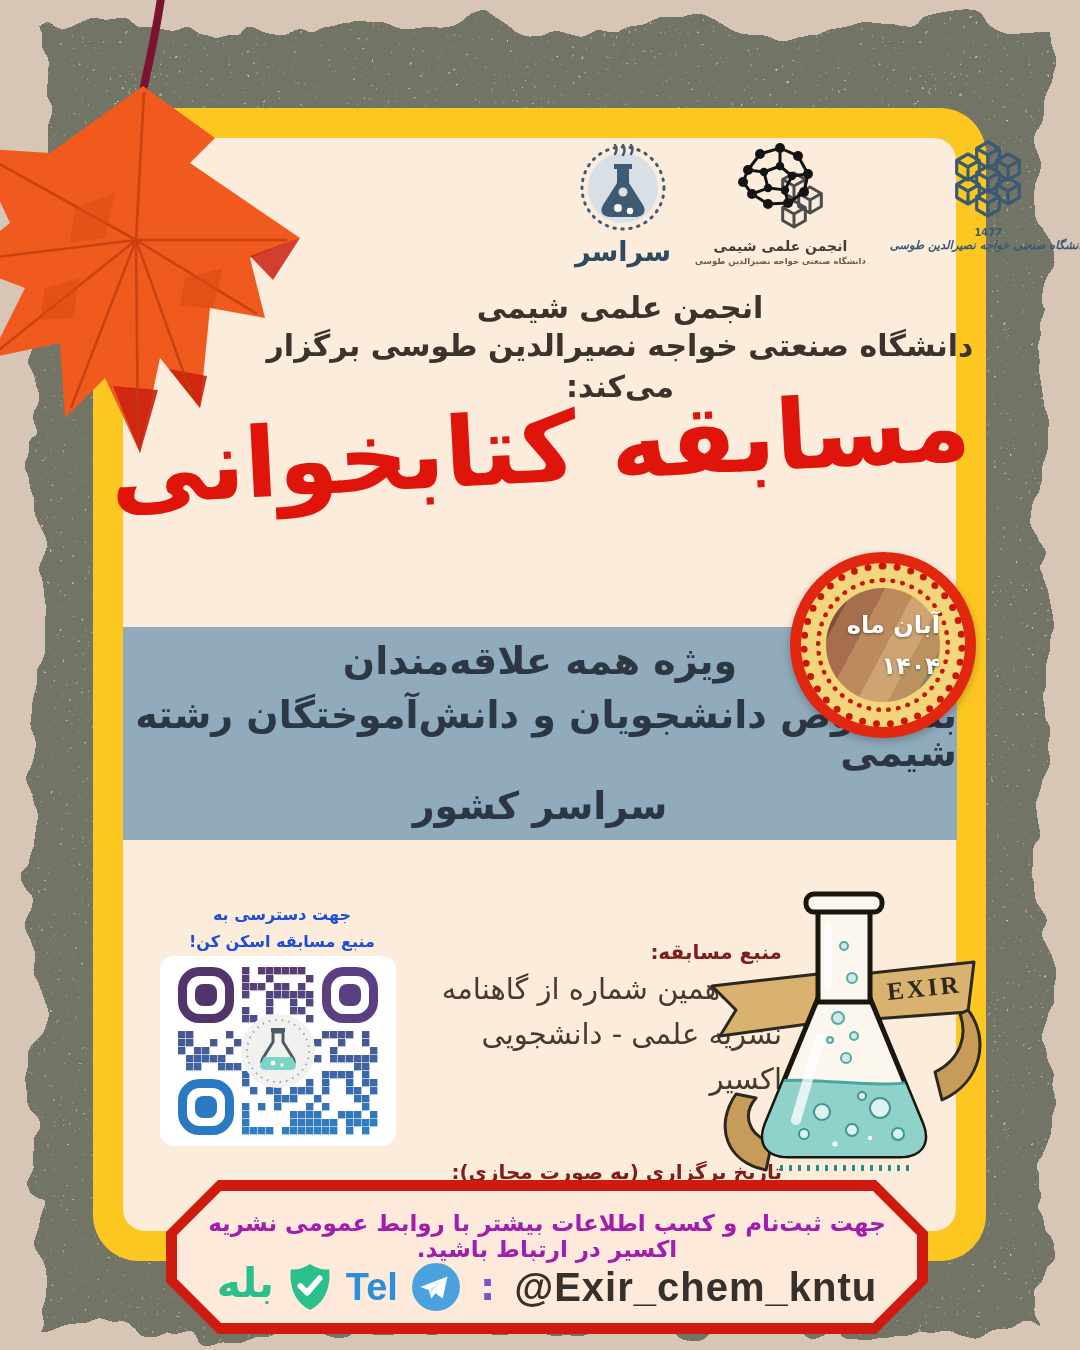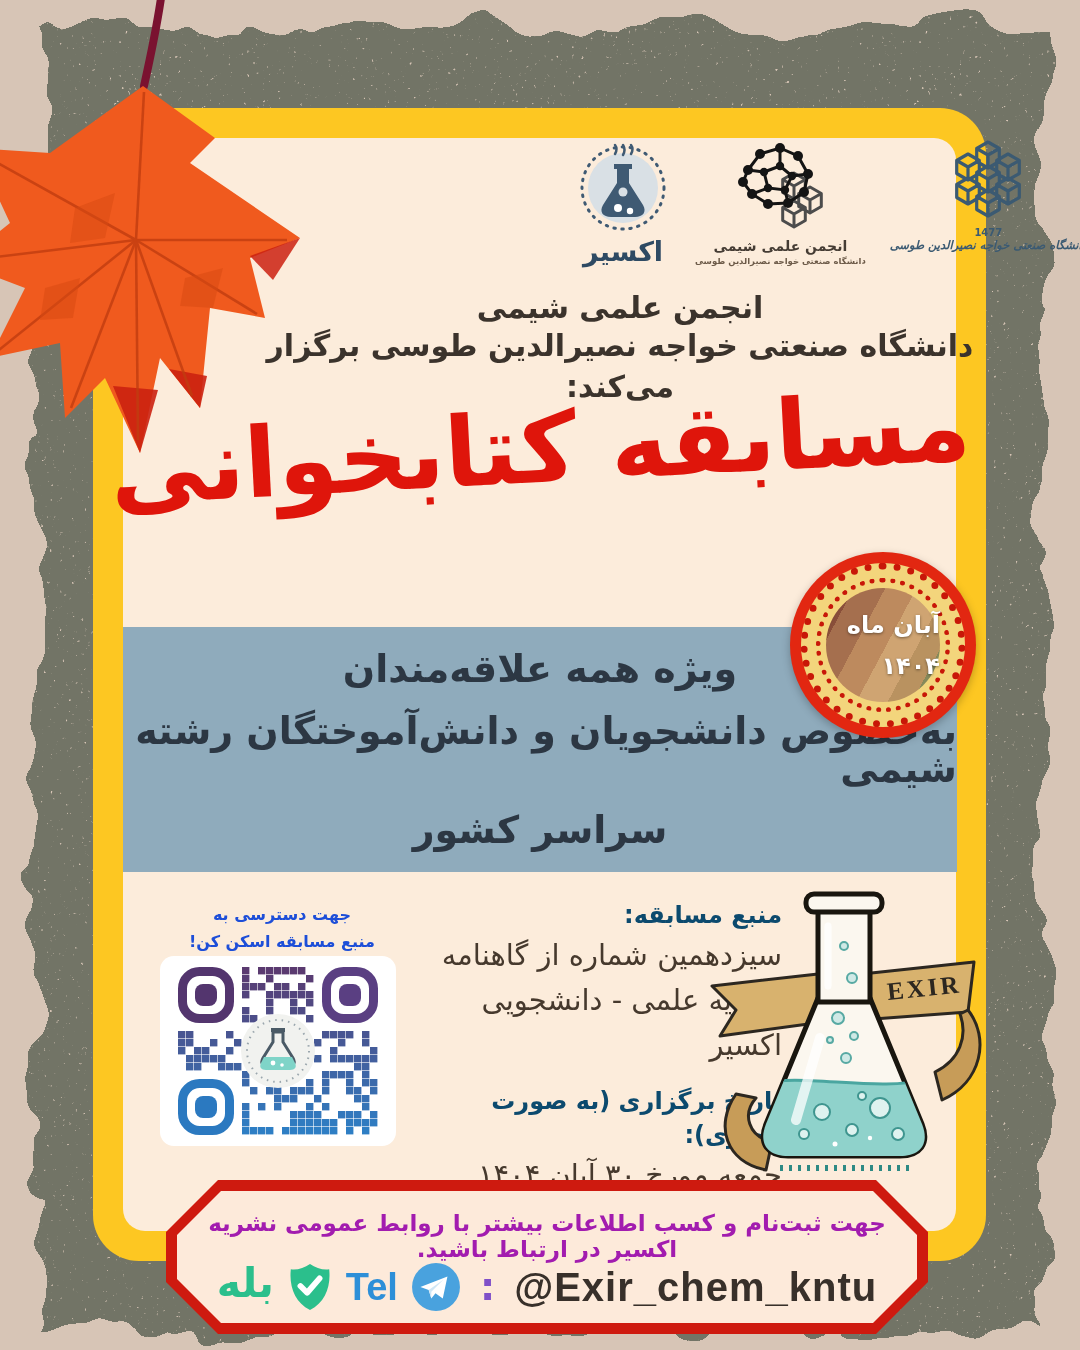--- a/index.html
+++ b/index.html
@@ -28,21 +28,21 @@
   
   .header{position:absolute;left:255px;top:290px;width:730px;text-align:center;z-index:3;color:#3b332c;}
   .header .l1{font-size:30px;font-weight:bold;line-height:1.2;}
   .header .l2{font-size:30px;font-weight:bold;line-height:1.35;}
 
   
   .title{position:absolute;left:0;top:392px;width:1080px;text-align:center;z-index:3;
          font-size:97px;font-weight:bold;color:#df150b;transform:rotate(-3deg);letter-spacing:2px;}
 
   
-  .band{position:absolute;left:123px;top:627px;width:834px;height:245px;background:#8fabbc;z-index:3;
+  .band{position:absolute;left:123px;top:627px;width:834px;height:213px;background:#8fabbc;z-index:3;
         display:flex;flex-direction:column;justify-content:space-evenly;align-items:center;}
   .band div{font-size:38px;font-weight:bold;color:#2c3743;line-height:1;}
 
   
   .badge{position:absolute;left:790px;top:552px;width:186px;height:186px;z-index:5;}
   .badge .outer{position:absolute;inset:0;border-radius:50%;background:#e22711;box-shadow:0 3px 8px rgba(0,0,0,.25);}
   .badge .gold{position:absolute;inset:11px;border-radius:50%;background:#f3d57c;border:7px dotted #c81708;box-sizing:border-box;}
   .badge .gold2{position:absolute;inset:8px;border-radius:50%;border:5px dotted #c81708;box-sizing:border-box;}
   .badge .stripes{position:absolute;inset:36px;border-radius:50%;
       background:linear-gradient(118deg,#6f4034 0%,#8a4f3a 16%,#a56f4e 16%,#a56f4e 34%,#bd8a5e 34%,#bd8a5e 52%,#cfa472 52%,#cfa472 70%,#b99260 70%,#b99260 84%,#86895a 84%,#86895a 100%);
@@ -50,21 +50,21 @@
   .badge .stripes div{color:#fff;font-weight:bold;font-size:24px;line-height:1;text-shadow:0 1px 3px rgba(0,0,0,.45);}
 
   
   .qr-caption{position:absolute;left:148px;top:901px;width:268px;text-align:center;z-index:3;
       color:#1d4ed8;font-size:16px;font-weight:bold;line-height:1.7;}
   .qr-box{position:absolute;left:160px;top:956px;width:236px;height:190px;background:#fff;border-radius:14px;z-index:3;}
   .qr-box svg{position:absolute;left:18px;top:11px;}
 
   
   .source{position:absolute;left:420px;top:898px;width:362px;direction:rtl;text-align:right;z-index:3;}
-  .source .h{font-size:24px;font-weight:bold;color:#0c4a6e;line-height:1.45;}
+  .source .h{font-size:20px;font-weight:bold;color:#7f1d1d;line-height:1.45;margin-top:40px;}
   .source .t{font-size:29px;color:#46392d;line-height:1.55;}
   .source .gap{height:16px;}
 
   
   .flask-art{position:absolute;left:702px;top:886px;z-index:3;}
 
   
   .footer{position:absolute;left:166px;top:1180px;width:762px;height:154px;z-index:7;}
   .footer .oct-outer{position:absolute;inset:0;background:#ce1a0f;
       clip-path:polygon(52px 0,calc(100% - 52px) 0,100% 52px,100% calc(100% - 52px),calc(100% - 52px) 100%,52px 100%,0 calc(100% - 52px),0 52px);}
@@ -139,21 +139,21 @@
           <path d="M40,14 q3,-5 0,-9"></path>
             <path d="M48,15 q3,-5 0,-10"></path>
             <path d="M56,14 q3,-5 0,-9"></path>
         </g>
         <path d="M39,24 h18 v5 h-18 z" fill="#3f5a73"></path>
         <path d="M42,29 h12 v14 l14,22 c4,7 0,12 -8,12 h-24 c-8,0 -12,-5 -8,-12 l14,-22 z" fill="#3f5a73"></path>
         <circle cx="48" cy="52" r="4.5" fill="#d9e0e5"></circle>
         <circle cx="43" cy="68" r="4" fill="#fff"></circle>
         <circle cx="55" cy="71" r="3.2" fill="#fff"></circle>
       </svg>
-      <div class="exir-name" dir="rtl">اکسیر</div>
+      <div class="exir-name" dir="rtl">سراسر</div>
     </div>
 
     <div class="logo-col">
       <svg width="100" height="96" viewBox="0 0 100 96">
         <g stroke="#4c4c4c" stroke-width="3">
           <use href="#cube" x="64" y="46"></use>
           <use href="#cube" x="80" y="60"></use>
           <use href="#cube" x="64" y="74"></use>
         </g>
         <g stroke="#141414" stroke-width="3" fill="none">

